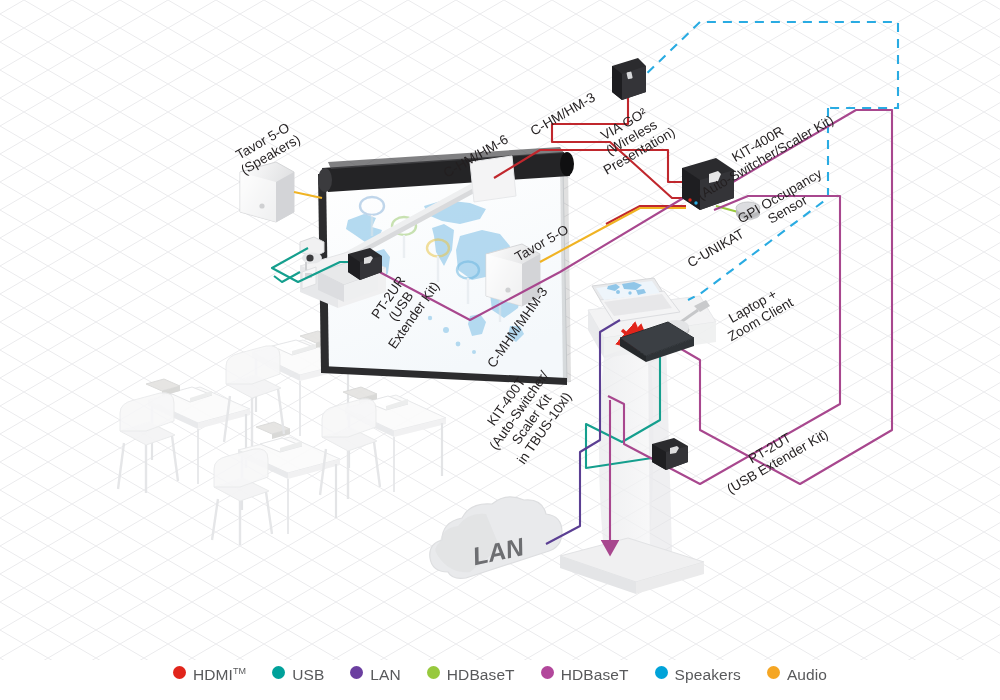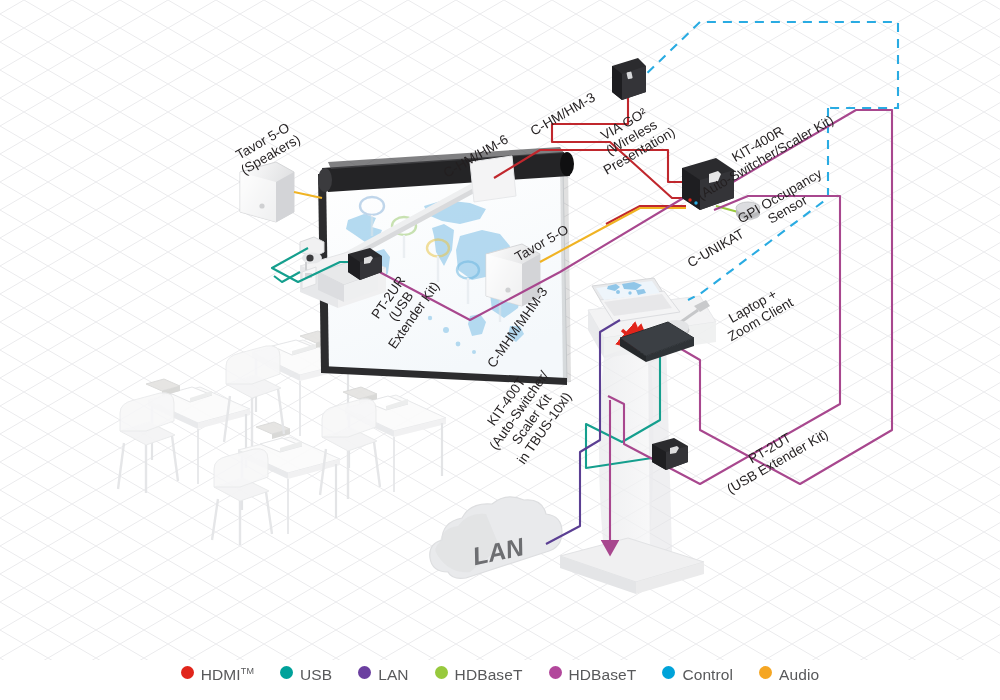--- a/index.html
+++ b/index.html
@@ -400,21 +400,21 @@
       <div class="leg-item">
         <span class="leg-dot" style="background: rgb(151, 201, 61);"></span>
         <span class="leg-label">HDBaseT</span>
       </div>
       <div class="leg-item">
         <span class="leg-dot" style="background: rgb(178, 71, 155);"></span>
         <span class="leg-label">HDBaseT</span>
       </div>
       <div class="leg-item">
         <span class="leg-dot" style="background: rgb(0, 163, 217);"></span>
-        <span class="leg-label">Control</span>
+        <span class="leg-label">Speakers</span>
       </div>
       <div class="leg-item">
         <span class="leg-dot" style="background: rgb(245, 166, 35);"></span>
         <span class="leg-label">Audio</span>
       </div>
     </div>
 
 </div>
 
 </body></html>

